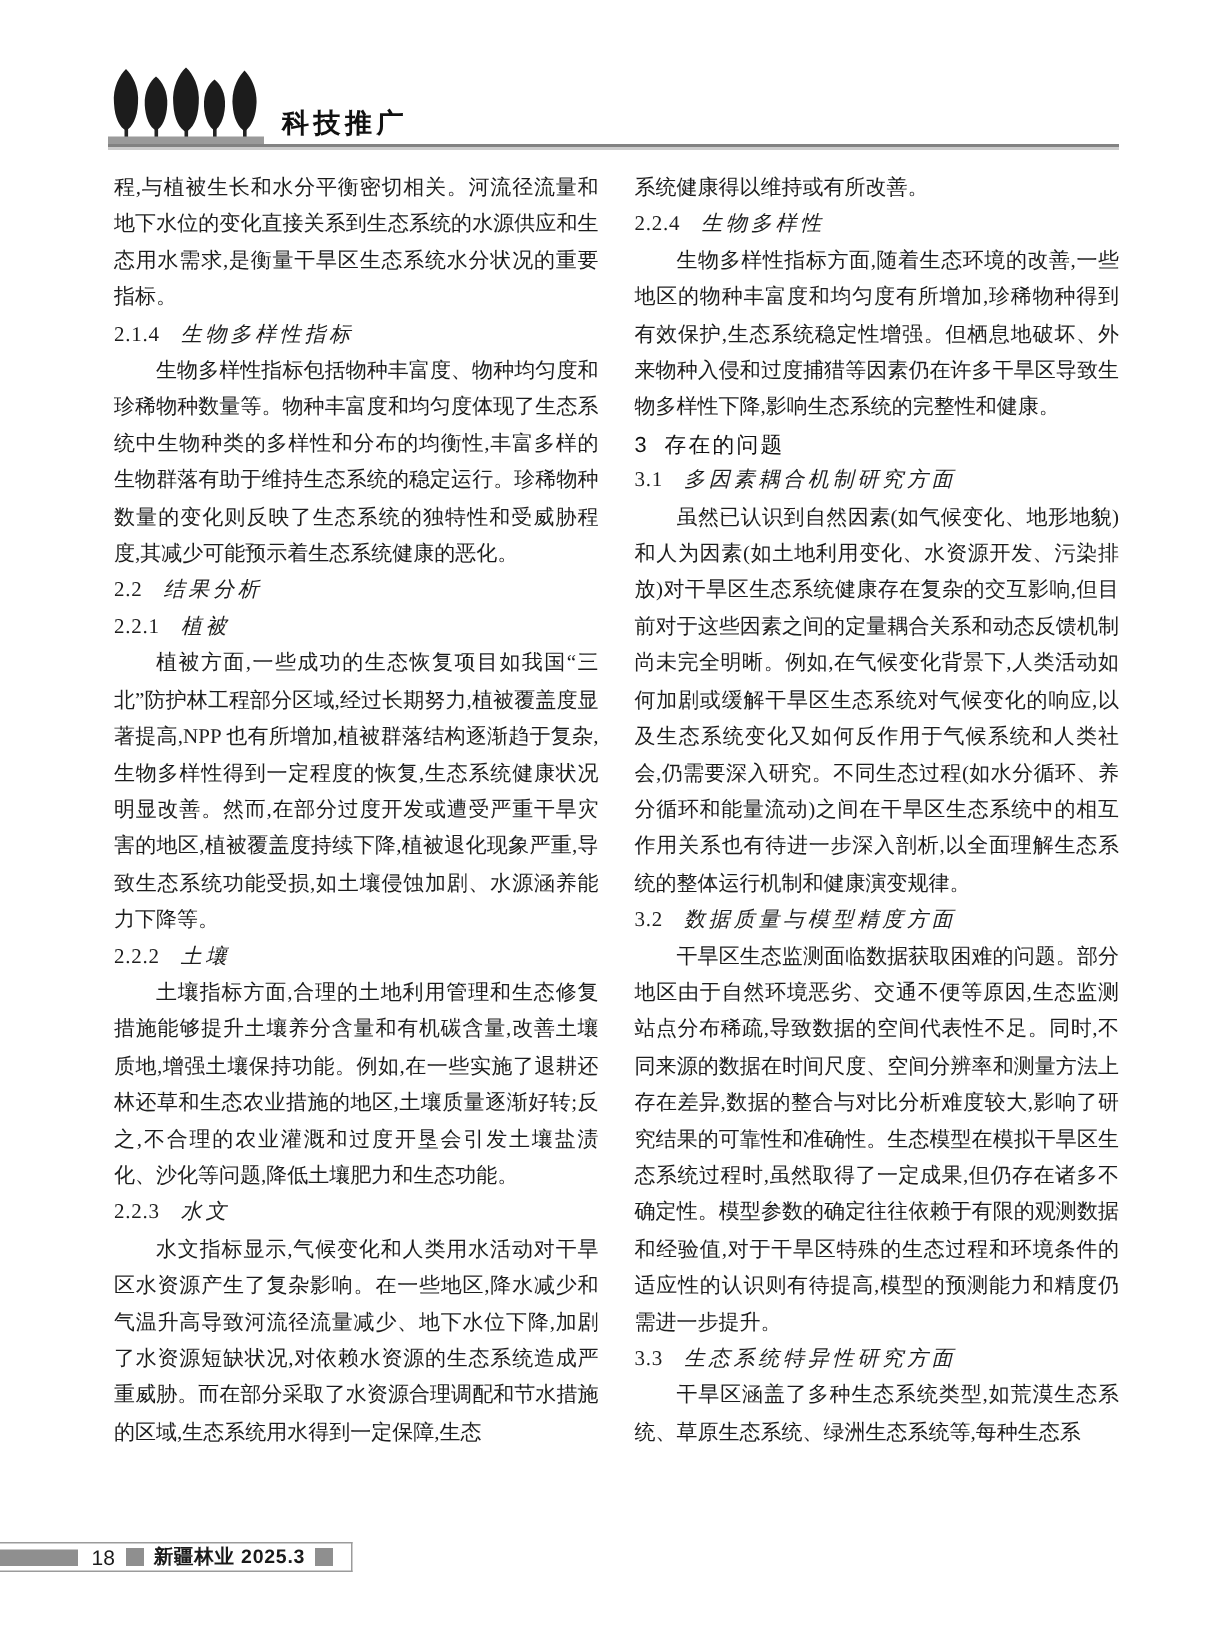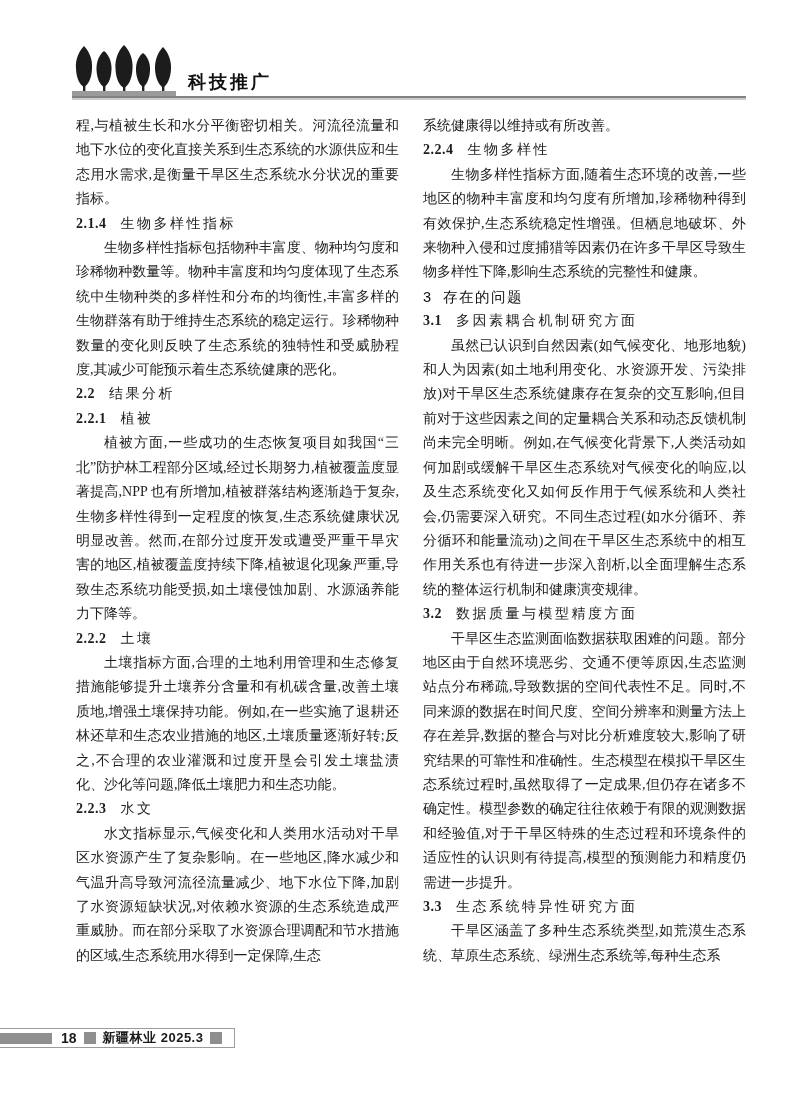--- a/index.html
+++ b/index.html
@@ -24,40 +24,40 @@
   .columns {
     position:absolute; left:76px; top:114px; width:670px;
     display:flex; gap:24px;
   }
   .col { width:328px; font-size:14px; line-height:24.4px; text-align:justify; }
   .col .block { margin:0; }
   .paragraph { text-indent:2em; }
   .paragraph-continuation { text-indent:0; }
 
   .subsection-heading .h-num {
-    font-weight:bold; font-family:"Liberation Serif",serif; letter-spacing:0.5px;margin-top:37px;
+    font-weight:normal; font-family:"Liberation Serif",serif; letter-spacing:0.5px;margin-top:37px;
   }
   .subsection-heading .h-text {
-    letter-spacing:2.5px; margin-left:14px;
+    font-style:italic; letter-spacing:2.5px; margin-left:14px;
   }
   .section-heading {
     font-family:"Liberation Sans","DejaVu Sans",sans-serif; font-weight:normal;
     font-size:14.5px; color:#111;
   }
   .section-heading .h-text { margin-left:12px; letter-spacing:1.5px; }
 
   
   .footer { position:absolute; left:0; top:1028px; display:flex; align-items:center; }
   .footer-frame {
     display:flex; align-items:center; height:18px;
     border:1px solid #9b9b9b; border-left:none; padding-right:5px; background:#fff;
   }
   .footer-bar { width:52px; height:11px; background:#8f8f8f; margin-right:9px; }
   .footer-page {
-    font-family:"Liberation Sans",sans-serif; font-weight:bold;
+    font-family:"Liberation Sans",sans-serif; font-weight:normal;
     font-size:14px; color:#1a1a1a;
   }
   .footer-sq { width:12px; height:12px; background:#8f8f8f; margin:0 7px; }
   .footer-journal {
     font-family:"Liberation Sans",sans-serif; font-size:13px; color:#1a1a1a;
     letter-spacing:0.5px;
     font-weight:bold;
   }
 </style>
 </head>

